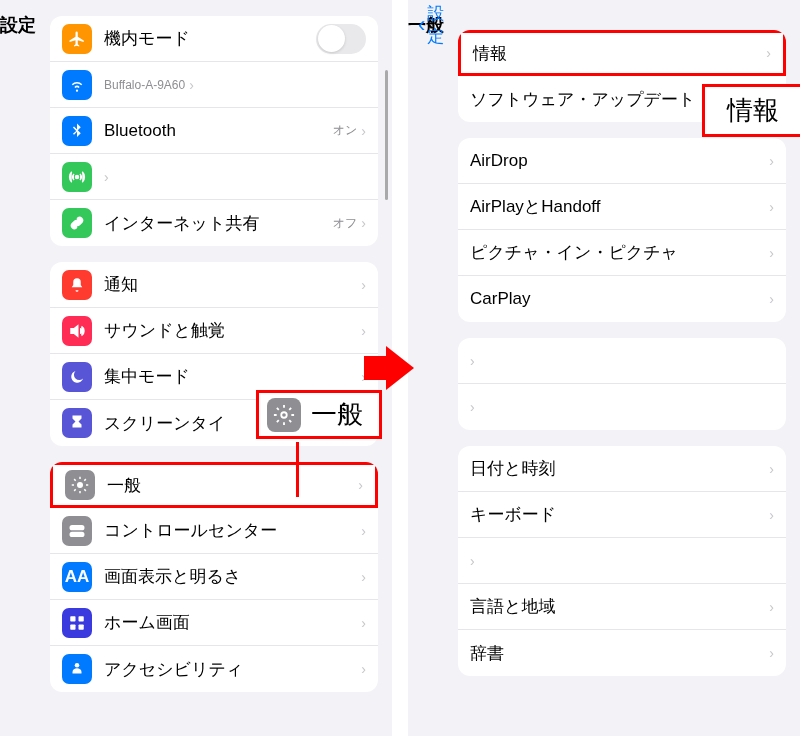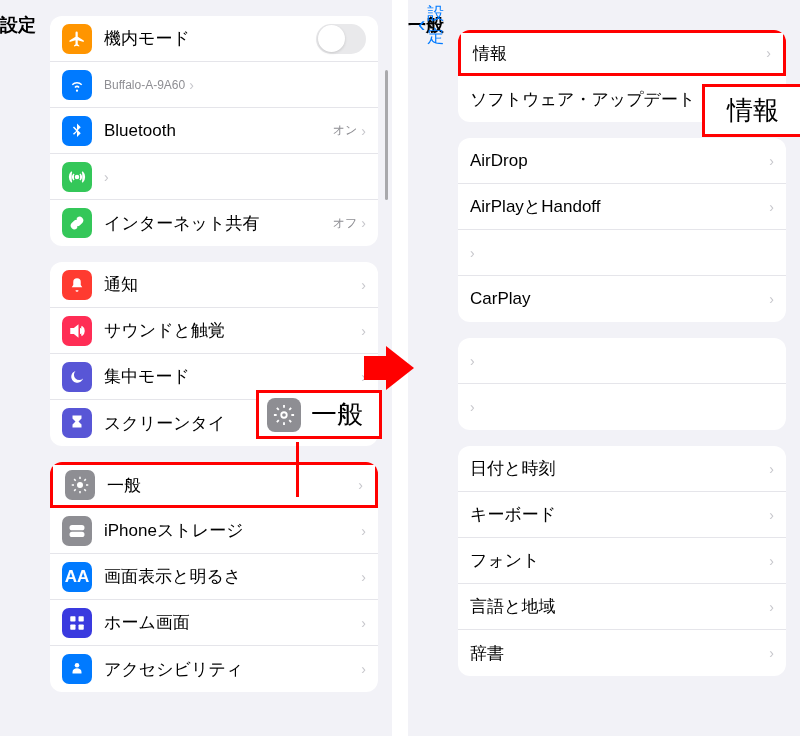--- a/index.html
+++ b/index.html
@@ -151,21 +151,21 @@
         </div>
         <div class="row">
           <div class="icon" style="background: rgb(142, 142, 147);">
             <svg width="18" height="18" viewBox="0 0 24 24" fill="#fff" stroke="#fff" stroke-width="2">
               <rect x="3" y="5" width="18" height="5" rx="2.5"></rect>
               <circle cx="7" cy="7.5" r="1.5" fill="#fff"></circle>
               <rect x="3" y="14" width="18" height="5" rx="2.5"></rect>
               <circle cx="17" cy="16.5" r="1.5" fill="#fff"></circle>
             </svg>
           </div>
-          <span class="label">iPhoneストレージ</span>
+          <span class="label">コントロールセンター</span>
           <span class="chev">›</span>
         </div>
         <div class="row">
           <div class="icon" style="background: rgb(0, 122, 255);">
             <span style="color:#fff;font-weight:700;font-size:17px;">AA</span>
           </div>
           <span class="label">画面表示と明るさ</span>
           <span class="chev">›</span>
         </div>
         <div class="row">
@@ -231,20 +231,21 @@
     <div class="group" id="rg2">
         <div class="row">
           <span class="label">AirDrop</span>
           <span class="chev">›</span>
         </div>
         <div class="row">
           <span class="label">AirPlayとHandoff</span>
           <span class="chev">›</span>
         </div>
         <div class="row">
+          <span class="label">ピクチャ・イン・ピクチャ</span>
           <span class="chev">›</span>
         </div>
         <div class="row">
           <span class="label">CarPlay</span>
           <span class="chev">›</span>
         </div>
       </div>
     <div class="group" id="rg3">
         <div class="row">
           <span class="chev">›</span>
@@ -256,21 +257,20 @@
     <div class="group" id="rg4">
         <div class="row">
           <span class="label">日付と時刻</span>
           <span class="chev">›</span>
         </div>
         <div class="row">
           <span class="label">キーボード</span>
           <span class="chev">›</span>
         </div>
         <div class="row">
-          <span class="label">フォント</span>
           <span class="chev">›</span>
         </div>
         <div class="row">
           <span class="label">言語と地域</span>
           <span class="chev">›</span>
         </div>
         <div class="row">
           <span class="label">辞書</span>
           <span class="chev">›</span>
         </div>

